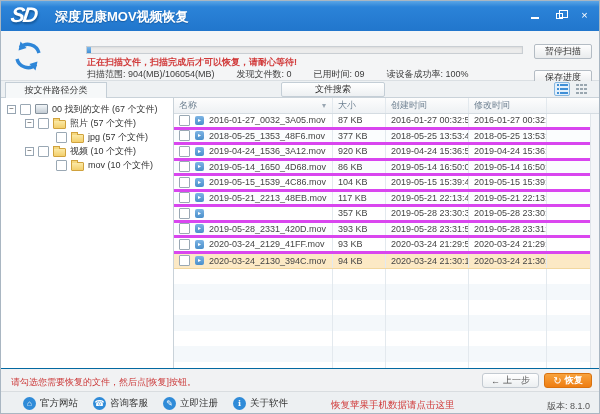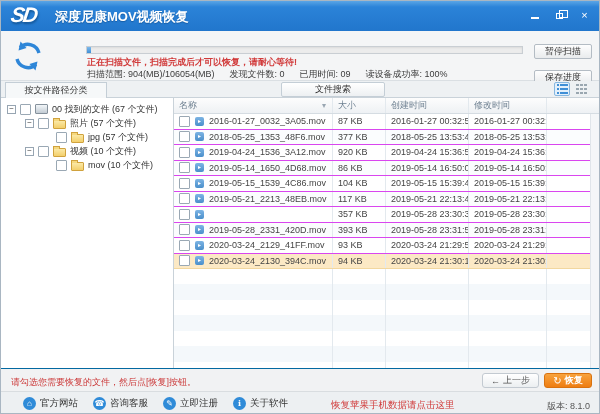--- a/index.html
+++ b/index.html
@@ -24,21 +24,21 @@
     border:1px solid #fff; border-left-width:1px; }
 
   
   .status { position:absolute; left:0; top:30px; width:100%; height:50px;
     background:#f4f5f6; border-bottom:1px solid #dadfe3; }
   .recycle { position:absolute; left:11px; top:9px; width:32px; height:32px; }
   .pbar { position:absolute; left:85px; top:15px; width:437px; height:8px;
     background:#ececec; border:1px solid #c9ced3; box-shadow:inset 0 1px 2px rgba(0,0,0,.08); }
   .pfill { height:100%; background:linear-gradient(180deg,#7db9ec,#3f8fd6); width:1%; }
   .alert { position:absolute; left:86px; top:25px; font-size:9px; font-weight:bold; color:#d13b3b; }
-  .stats { position:absolute; left:86px; top:37px; display:flex; gap:15px; font-size:9px; color:#3c3c3c; }
+  .stats { position:absolute; left:86px; top:37px; display:flex; gap:22px; font-size:9px; color:#3c3c3c; }
   .sbtns { position:absolute; right:7px; top:13px; display:flex; flex-direction:column; gap:11px; }
   .sbtn { width:58px; height:15px; font-size:9px; color:#333; text-align:center; line-height:13px;
     background:linear-gradient(180deg,#fefefe,#e9ebed); border:1px solid #b4bcc4; border-radius:2px; }
 
   
   .tabbar { position:absolute; left:0; top:80px; width:100%; height:17px;
     background:#eef1f3; border-bottom:1px solid #c9d2d9;padding-left:31px; }
   .pathtab { position:absolute; left:4px; top:1px; width:102px; height:16px;
     background:#f6f8f9; border:1px solid #c4ced6; border-bottom:none;
     font-size:9px; color:#333; text-align:center; line-height:15px; }
@@ -72,21 +72,21 @@
   .thead { display:flex; height:16px; background:linear-gradient(180deg,#fdfdfd,#eef1f4);
     border-bottom:1px solid #d5dce2; font-size:9px; color:#6e8091; }
   .thead .cell { line-height:15px; }
   .cell { padding-left:5px; border-right:1px solid #e3e9ee; overflow:hidden; white-space:nowrap; }
   .c-name { width:159px; display:flex; align-items:center; gap:5px; }
   .c-size { width:53px; } .c-created { width:83px; } .c-modified { width:78px; }
   .c-extra { flex:1; border-right:none; }
   .sort { margin-left:auto; margin-right:6px; color:#9aa7b2; font-size:8px; }
   .tbody { flex:1; display:flex; flex-direction:column; }
   .trow { display:flex; height:15.5px; font-size:9px; color:#444; background:#fff;
-    border-bottom:1px solid #d946ef; }
+    border-bottom:3px solid #d946ef; }
   .trow.alt { background:#fbfdfe; }
   .trow.selected { background:#fce9c5; border-bottom:1px solid #f2d79f; }
   .trow .cell { display:flex; align-items:center; }
   .file-icon { width:9px; height:9px; flex:none; background:linear-gradient(180deg,#7db4e4,#4a8fcb);
     border-radius:2px; color:#fff; font-size:6px; line-height:9px; text-align:center; }
   .fname { overflow:hidden; white-space:nowrap; }
   .table-rest { flex:1; display:flex;
     background:repeating-linear-gradient(180deg,#fff 0 15.5px,#f4f8fb 15.5px 31px); }
   .table-rest .cell { height:100%; }
   .vscroll { position:absolute; right:0; top:16px; bottom:0; width:9px;

